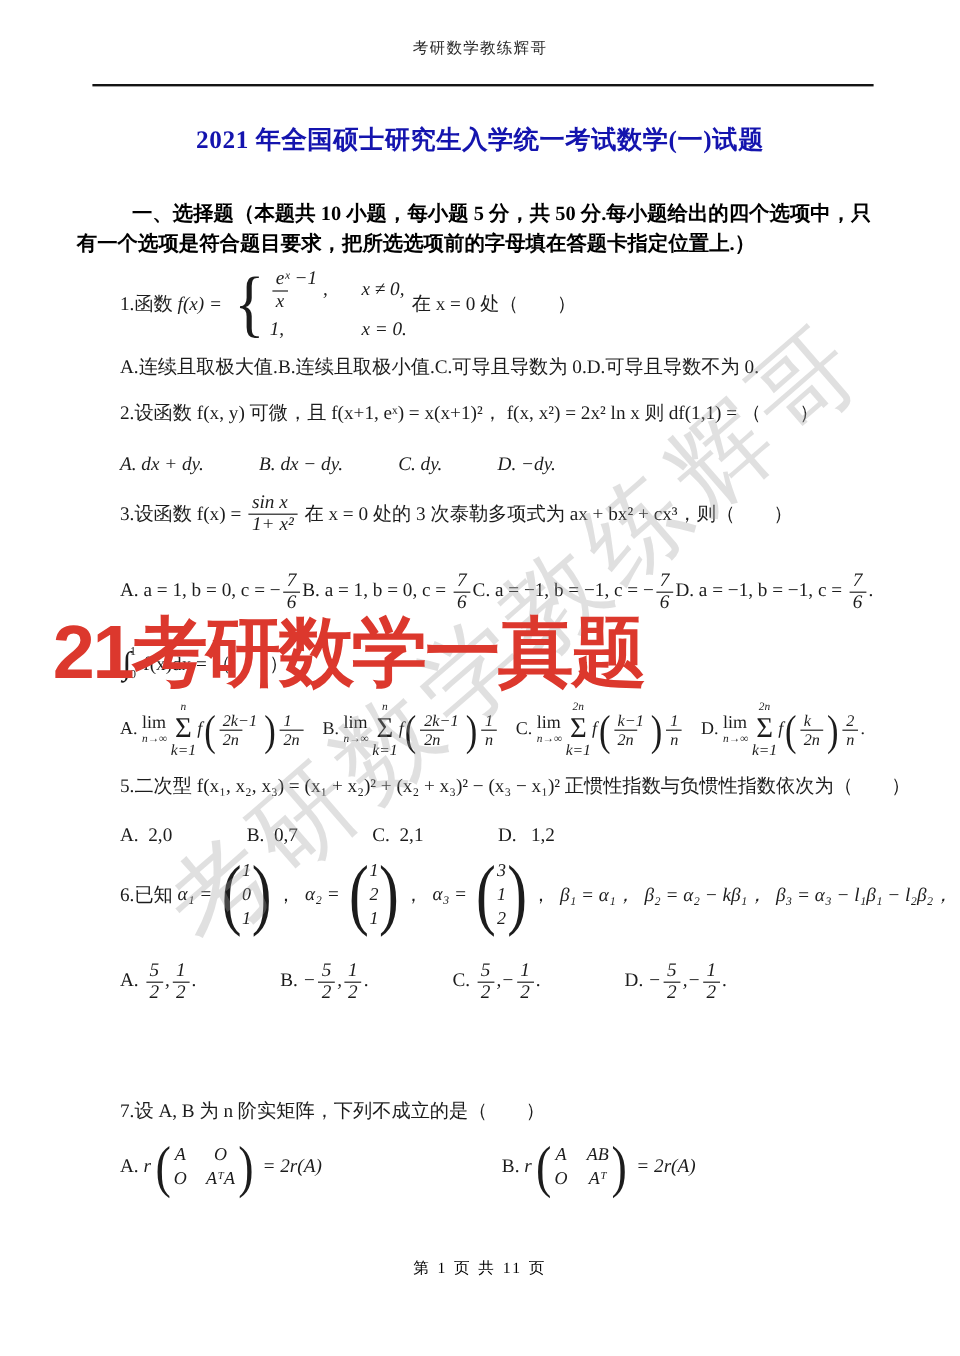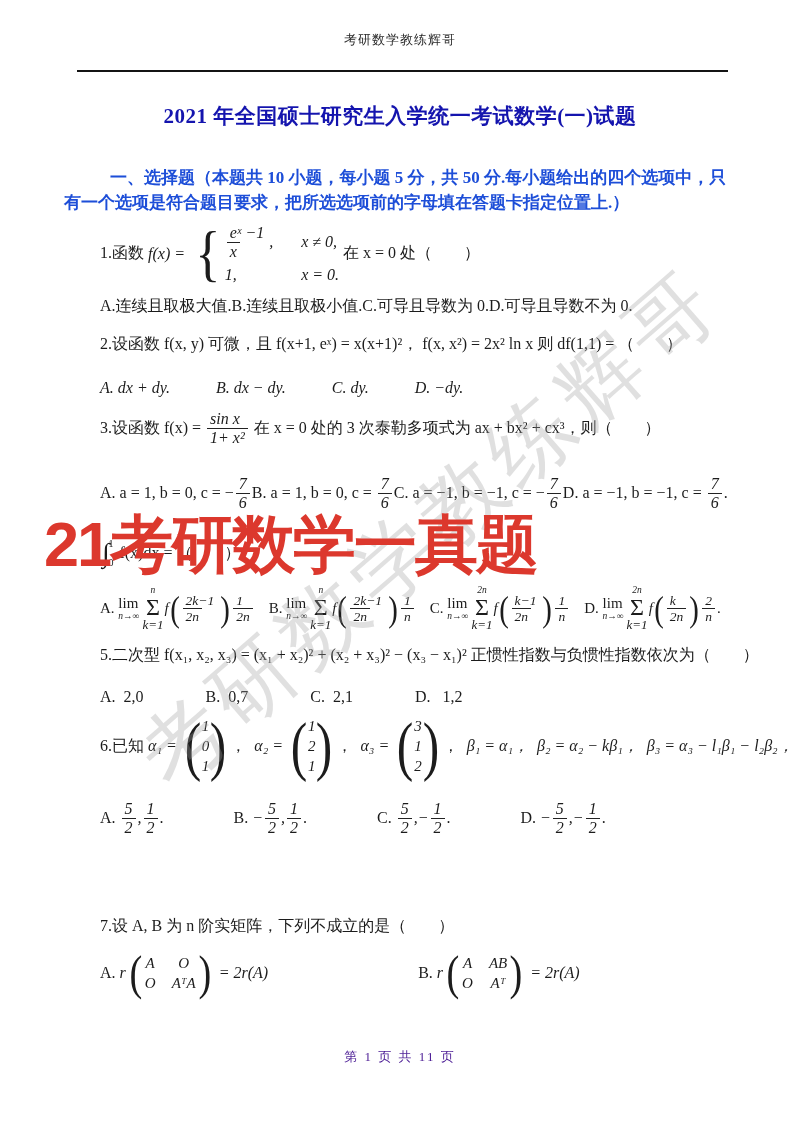--- a/index.html
+++ b/index.html
@@ -1,21 +1,21 @@
 <!DOCTYPE html>
 <html><head>
 <meta charset="utf-8">
 <style>
   html,body{margin:0;padding:0;background:#fff;}
   .page{position:relative;width:800px;height:1130px;background:#ffffff;overflow:hidden;
         font-family:"Liberation Serif","DejaVu Serif",serif;color:#1c1c1c;}
   .hdr{position:absolute;top:31px;left:0;width:100%;text-align:center;font-size:13px;color:#2a2a2a;letter-spacing:1px;}
   .hline{position:absolute;top:70px;left:77px;width:651px;height:2px;background:#141414;}
   .title{position:absolute;top:102px;left:0;width:100%;text-align:center;font-size:21px;font-weight:bold;color:#1414ae;letter-spacing:0.5px;}
-  .intro{position:absolute;top:165px;left:64px;width:678px;font-weight:bold;font-size:17px;line-height:25px;text-indent:46px;color:#1d4ed8;}
+  .intro{position:absolute;top:165px;left:64px;width:678px;font-weight:bold;font-size:17px;line-height:25px;text-indent:46px;color:#000000;}
   .q{position:absolute;left:100px;width:660px;font-size:16px;}
   .row{display:flex;align-items:center;flex-wrap:nowrap;}
   .zh{white-space:pre;}
   .mi{font-style:italic;white-space:pre;}
   .opts{display:flex;align-items:center;flex-wrap:nowrap;}
   .opt{white-space:pre;}
   
   .frac{display:inline-flex;flex-direction:column;align-items:flex-start;vertical-align:middle;line-height:1.12;font-style:italic;margin:0 2px;}
   .frac .num{padding:0 3px;}
   .frac .den{border-top:1.3px solid #222;padding:0 3px;}
@@ -46,21 +46,21 @@
   .mat{display:inline-flex;align-items:center;margin:0 2px;}
   .mparen{font-size:48px;font-weight:200;line-height:0.85;transform:scaleX(0.8);}
   .mgrid{display:grid;grid-template-columns:auto auto;column-gap:16px;row-gap:3px;font-style:italic;font-size:15px;text-align:center;margin:0 1px;}
   
   .wm-gray{position:absolute;left:50px;top:472px;width:760px;text-align:center;
            font-size:84px;letter-spacing:8px;color:rgba(158,158,158,0.32);font-weight:400;
            transform:rotate(-41deg);transform-origin:center;z-index:5;pointer-events:none;white-space:nowrap;}
   .wm-red{position:absolute;left:44px;top:510px;font-size:63px;font-weight:700;line-height:1.1;
           font-family:"Liberation Sans","DejaVu Sans",sans-serif;letter-spacing:-2px;
           z-index:6;pointer-events:none;white-space:nowrap;}
-  .ftr{position:absolute;top:1048px;left:0;width:100%;text-align:center;font-size:13px;color:#4c1d95;letter-spacing:2px;}
+  .ftr{position:absolute;top:1048px;left:0;width:100%;text-align:center;font-size:13px;color:#000000;letter-spacing:2px;}
   .content{position:relative;z-index:2;}
 </style>
 </head>
 <body>
 
 <div class="page">
   <div class="content">
 
     <div class="hdr">考研数学教练辉哥</div>
     <div class="hline"></div>

